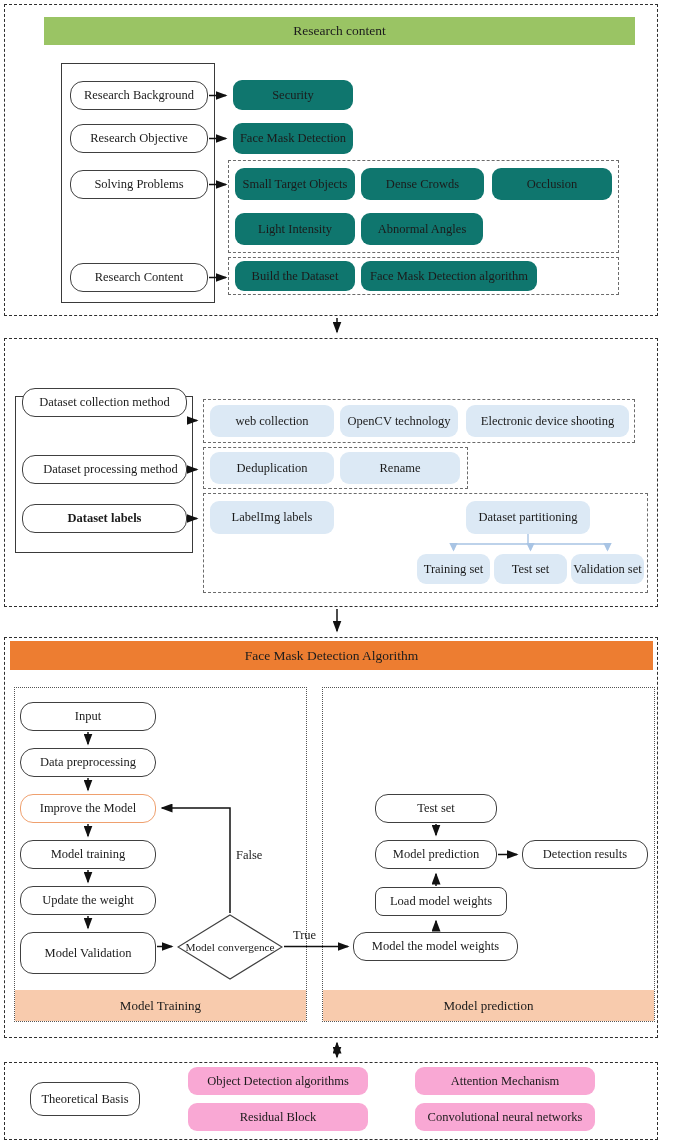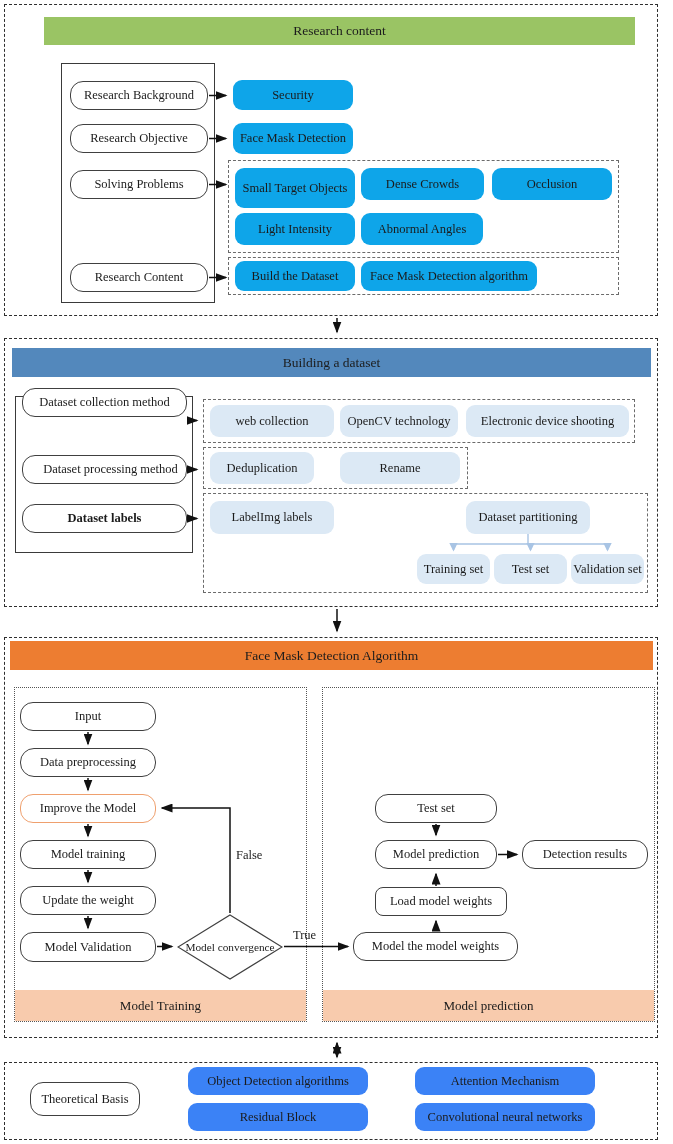--- a/index.html
+++ b/index.html
@@ -10,23 +10,23 @@
   .hdr{display:flex;align-items:center;justify-content:center;font-size:13.5px;color:#1c1c1c;}
   .hdr.green{background:#9AC464;}
   .hdr.blue{background:#5388BC;}
   .hdr.orange{background:#ED7D31;}
   .solid{border:1px solid #3a3a3a;background:#fff;}
   .wbox{background:#fff;border:1.1px solid #404040;border-radius:13px;display:flex;
         align-items:center;justify-content:center;font-size:12.5px;white-space:nowrap;}
   .wbox.improve{border:1.3px solid #EFA06E;}
   .chip{border-radius:9px;display:flex;align-items:center;justify-content:center;
         font-size:12.5px;white-space:nowrap;}
-  .chip.g{background:#0ea5e9;}
+  .chip.g{background:#0f766e;}
   .chip.b{background:#DCE9F5;}
-  .chip.y{background:#3b82f6;}
+  .chip.y{background:#f9a8d4;}
   .dash{border:1.1px dashed #6b6b6b;}
   .dot{border:1.3px dotted #555;}
   .foot{position:absolute;left:0;right:0;bottom:0;height:31px;background:#F8CBAD;
         display:flex;align-items:center;justify-content:center;font-size:13px;}
   .lbl{position:absolute;font-size:12.5px;color:#1b1b1b;white-space:nowrap;}
   .overlay{position:absolute;left:0;top:0;pointer-events:none;z-index:50;}
   .diamond-text{position:absolute;left:0;top:0;width:100%;height:100%;display:flex;
         align-items:center;justify-content:center;font-size:11.3px;white-space:nowrap;}
 </style>
 </head>
@@ -40,66 +40,65 @@
   <div class="abs solid" style="left:61px;top:63px;width:154px;height:240px;"></div>
   <div class="abs wbox" style="left:70px;top:81px;width:138px;height:29px;">Research Background</div>
   <div class="abs wbox" style="left:70px;top:124px;width:138px;height:29px;">Research Objective</div>
   <div class="abs wbox" style="left:70px;top:170px;width:138px;height:29px;">Solving Problems</div>
   <div class="abs wbox" style="left:70px;top:263px;width:138px;height:29px;">Research Content</div>
 
   <div class="abs chip g" style="left:233px;top:80px;width:120px;height:30px;">Security</div>
   <div class="abs chip g" style="left:233px;top:123px;width:120px;height:31px;">Face Mask Detection</div>
 
   <div class="abs dash" style="left:228px;top:160px;width:391px;height:93px;"></div>
-  <div class="abs chip g" style="left:235px;top:168px;width:120px;height:40px;text-align:center;">Small Target Objects</div>
+  <div class="abs chip g" style="left:235px;top:168px;width:120px;height:32px;text-align:center;">Small Target Objects</div>
   <div class="abs chip g" style="left:361px;top:168px;width:123px;height:32px;">Dense Crowds</div>
   <div class="abs chip g" style="left:492px;top:168px;width:120px;height:32px;">Occlusion</div>
   <div class="abs chip g" style="left:235px;top:213px;width:120px;height:32px;">Light Intensity</div>
   <div class="abs chip g" style="left:361px;top:213px;width:122px;height:32px;">Abnormal Angles</div>
 
   <div class="abs dash" style="left:228px;top:257px;width:391px;height:38px;"></div>
   <div class="abs chip g" style="left:235px;top:261px;width:120px;height:30px;">Build the Dataset</div>
   <div class="abs chip g" style="left:361px;top:261px;width:176px;height:30px;">Face Mask Detection algorithm</div>
 
   <div class="abs sec" style="left:4px;top:338px;width:654px;height:269px;"></div>
-  <div class="abs hdr blue" style="left:12px;top:348px;width:639px;height:29px;">Building a dataset</div>
 
   <div class="abs solid" style="left:15px;top:396px;width:178px;height:157px;"></div>
   <div class="abs wbox" style="left:22px;top:388px;width:165px;height:29px;">Dataset collection method</div>
   <div class="abs wbox" style="left:22px;top:455px;width:165px;height:29px;padding-left:12px;">Dataset processing method</div>
   <div class="abs wbox" style="left:22px;top:504px;width:165px;height:29px;font-weight:bold;">Dataset labels</div>
 
   <div class="abs dash" style="left:203px;top:399px;width:432px;height:44px;"></div>
   <div class="abs chip b" style="left:210px;top:405px;width:124px;height:32px;">web collection</div>
   <div class="abs chip b" style="left:340px;top:405px;width:118px;height:32px;">OpenCV technology</div>
   <div class="abs chip b" style="left:466px;top:405px;width:163px;height:32px;">Electronic device shooting</div>
 
   <div class="abs dash" style="left:203px;top:447px;width:265px;height:42px;"></div>
-  <div class="abs chip b" style="left:210px;top:452px;width:104px;height:32px;">Deduplication</div>
+  <div class="abs chip b" style="left:210px;top:452px;width:124px;height:32px;">Deduplication</div>
   <div class="abs chip b" style="left:340px;top:452px;width:120px;height:32px;">Rename</div>
 
   <div class="abs dash" style="left:203px;top:493px;width:445px;height:100px;"></div>
   <div class="abs chip b" style="left:210px;top:501px;width:124px;height:33px;">LabelImg labels</div>
   <div class="abs chip b" style="left:466px;top:501px;width:124px;height:33px;">Dataset partitioning</div>
   <div class="abs chip b" style="left:417px;top:554px;width:73px;height:30px;">Training set</div>
   <div class="abs chip b" style="left:494px;top:554px;width:73px;height:30px;">Test set</div>
   <div class="abs chip b" style="left:571px;top:554px;width:73px;height:30px;">Validation set</div>
 
   <div class="abs sec" style="left:4px;top:637px;width:654px;height:401px;"></div>
   <div class="abs hdr orange" style="left:10px;top:641px;width:643px;height:29px;">Face Mask Detection Algorithm</div>
 
   <div class="abs dot" style="left:14px;top:687px;width:293px;height:335px;">
     <div class="foot">Model Training</div>
   </div>
   <div class="abs wbox" style="left:20px;top:702px;width:136px;height:29px;">Input</div>
   <div class="abs wbox" style="left:20px;top:748px;width:136px;height:29px;border-radius:14px;">Data preprocessing</div>
   <div class="abs wbox improve" style="left:20px;top:794px;width:136px;height:29px;">Improve the Model</div>
   <div class="abs wbox" style="left:20px;top:840px;width:136px;height:29px;">Model training</div>
   <div class="abs wbox" style="left:20px;top:886px;width:136px;height:29px;">Update the weight</div>
-  <div class="abs wbox" style="left:20px;top:932px;width:136px;height:30px;">Model Validation</div>
+  <div class="abs wbox" style="left:20px;top:932px;width:136px;height:42px;">Model Validation</div>
 
   <div class="abs" style="left:177px;top:914px;width:106px;height:66px;">
     <svg width="106" height="66">
       <polygon points="53,1 105,33 53,65 1,33" fill="#ffffff" stroke="#404040" stroke-width="1.2"></polygon>
     </svg>
     <span class="diamond-text">Model convergence</span>
   </div>
 
   <span class="lbl" style="left:236px;top:848px;">False</span>
   <span class="lbl" style="left:293px;top:928px;">True</span>

